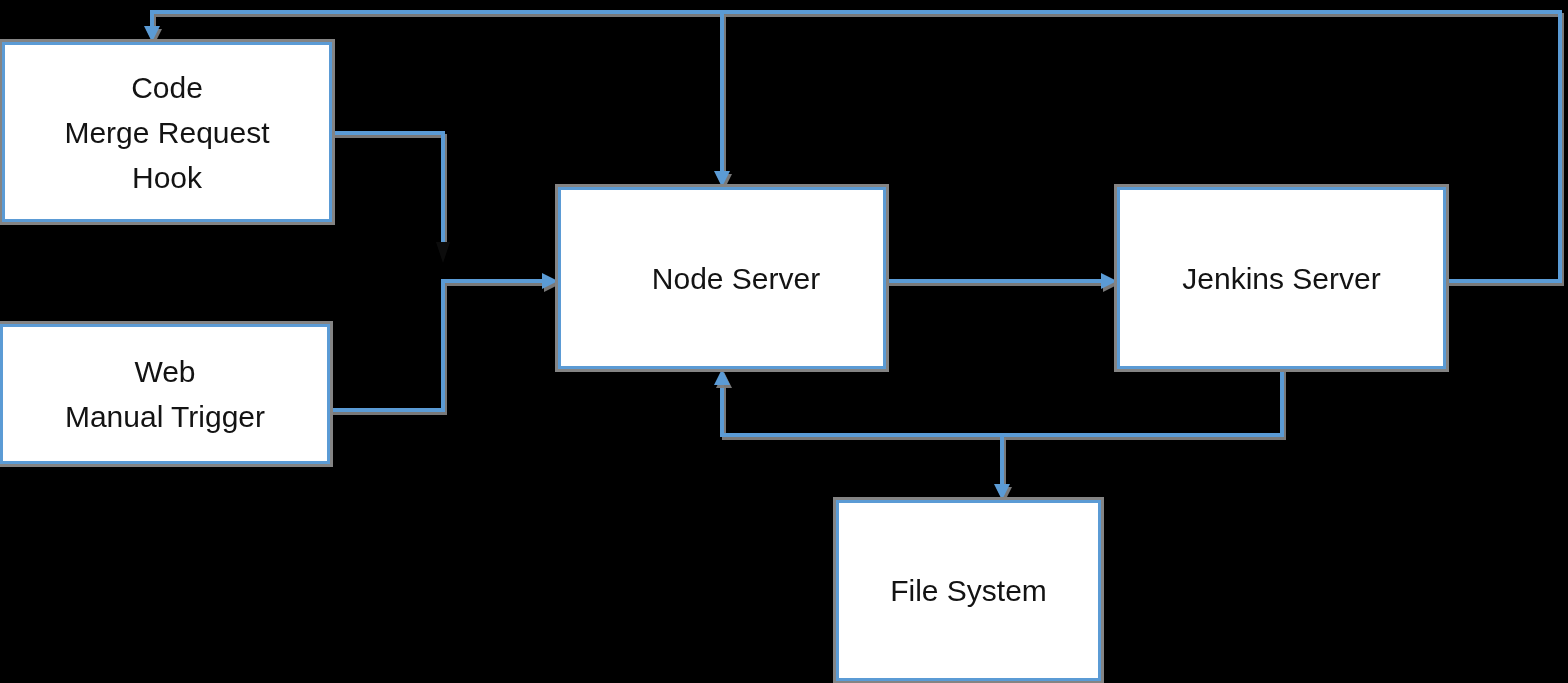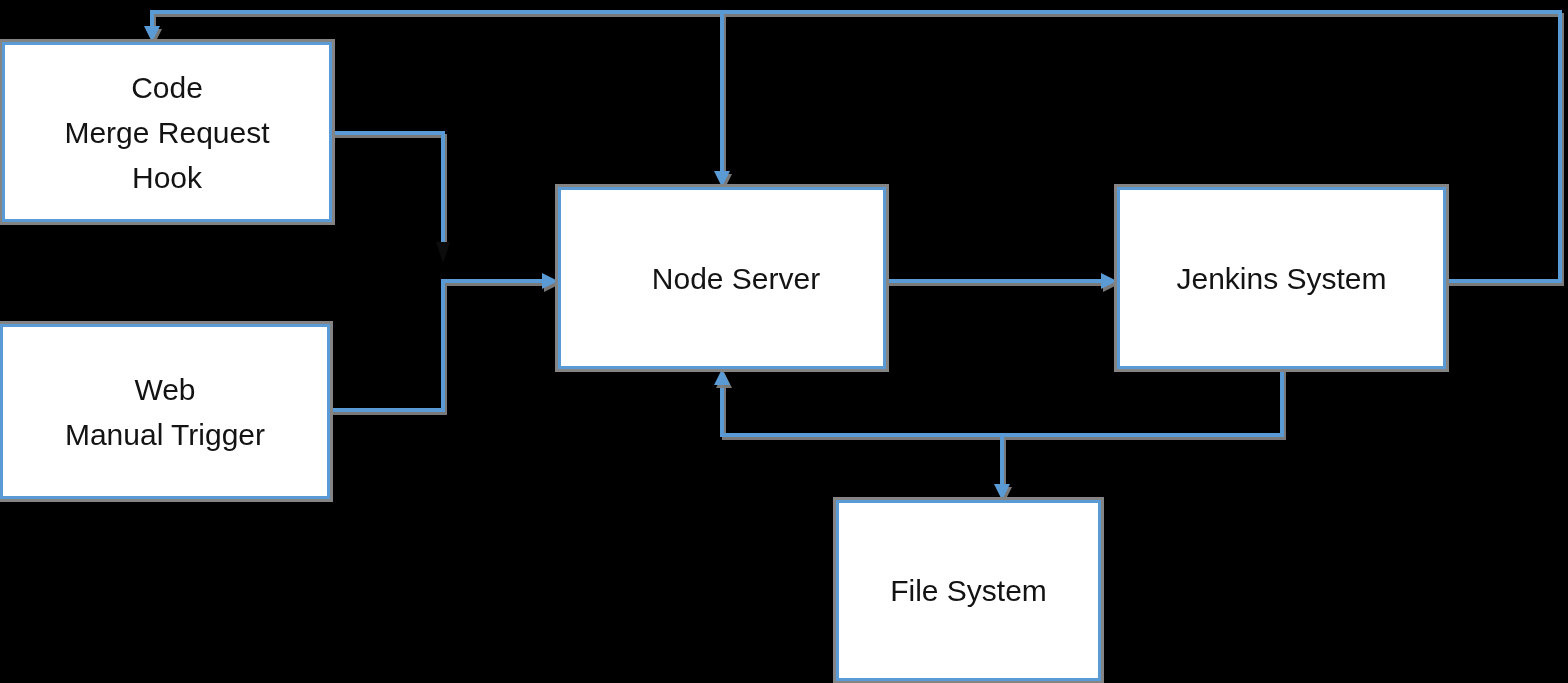--- a/index.html
+++ b/index.html
@@ -41,21 +41,21 @@
     display: flex;
     align-items: center;
     justify-content: center;
     text-align: center;
     color: #131313;
     font-size: 30px;
     line-height: 1.5;
     white-space: pre-line;
   }
   #node-code    { left:   2px; top: 42px;  width: 330px; height: 180px; }
-  #node-web     { left:   0px; top: 324px; width: 330px; height: 175px; justify-content: center; }
+  #node-web     { left:   0px; top: 324px; width: 330px; height: 140px; justify-content: center; }
   #node-node    { left: 558px; top: 187px; width: 328px; height: 182px; padding-left: 28px; }
   #node-jenkins { left:1117px; top: 187px; width: 329px; height: 182px; }
   #node-file    { left: 836px; top: 500px; width: 265px; height: 181px; }
 </style>
 </head>
 <body>
 
 <div id="canvas">
 
   <svg id="wires" viewBox="0 0 1568 683">
@@ -91,20 +91,20 @@
   <div class="node" id="node-web">
     <span>Web
 Manual Trigger</span>
   </div>
 
   <div class="node" id="node-node">
     <span>Node Server</span>
   </div>
 
   <div class="node" id="node-jenkins">
-    <span>Jenkins System</span>
+    <span>Jenkins Server</span>
   </div>
 
   <div class="node" id="node-file">
     <span>File System</span>
   </div>
 
 </div>
 
 </body></html>

